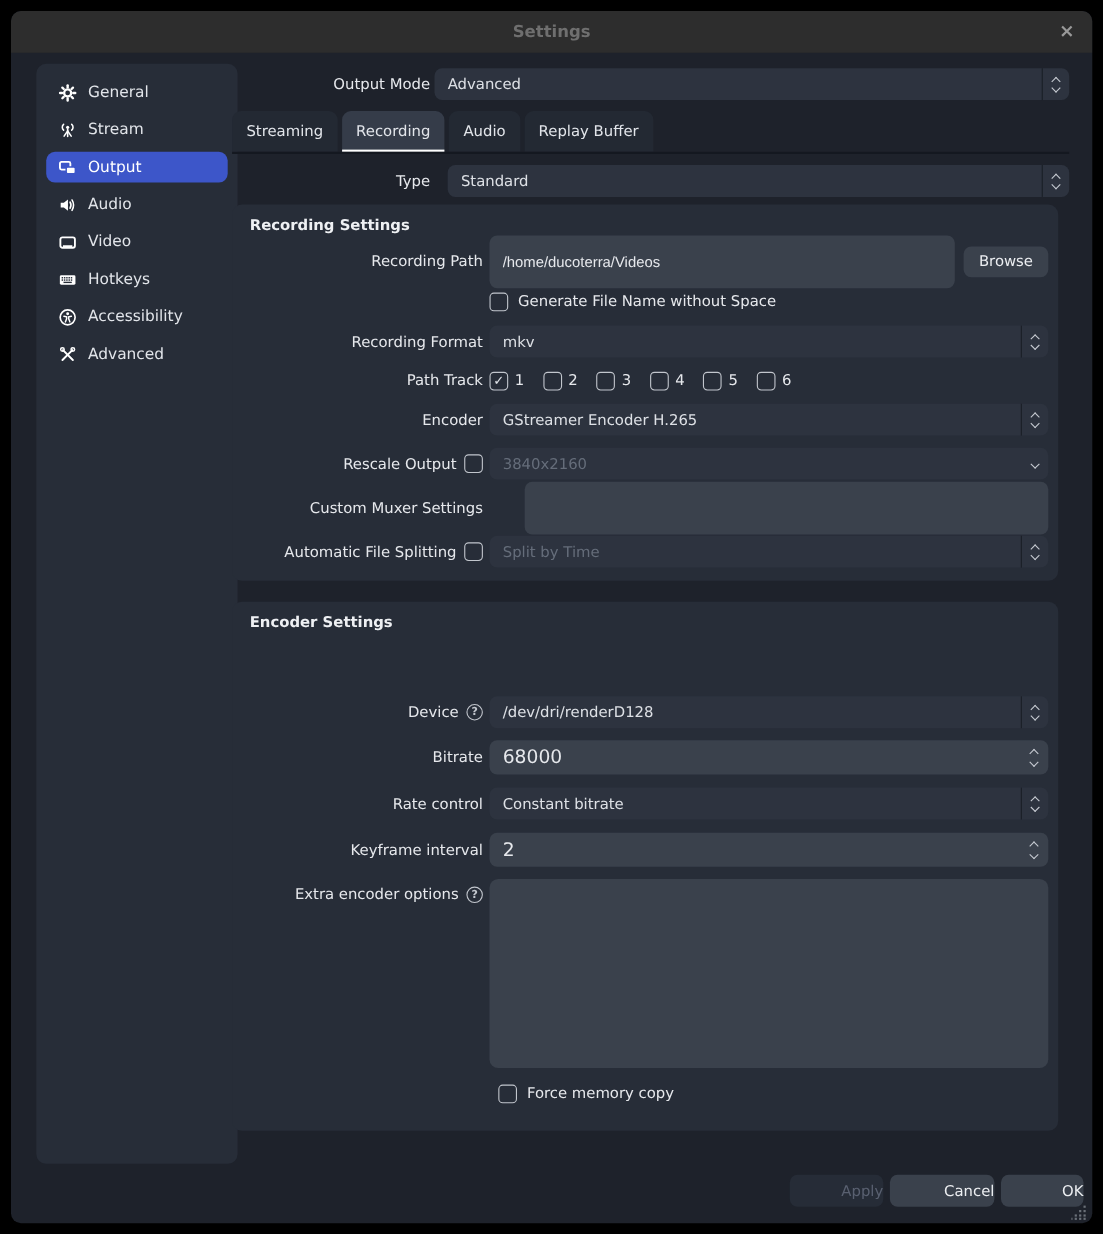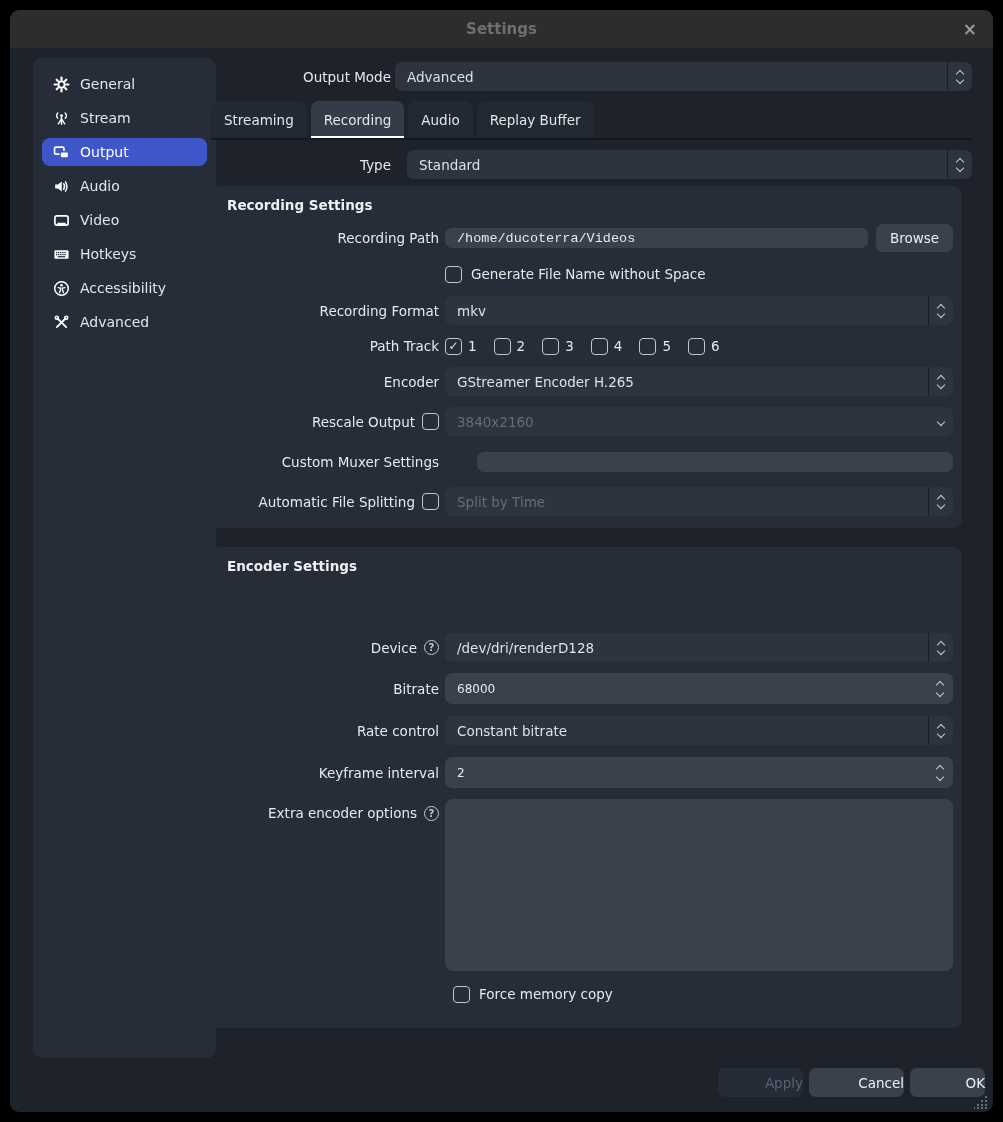--- a/index.html
+++ b/index.html
@@ -36,24 +36,24 @@
   .combo { background:#2d333f; border-radius:7px; height:29px; display:flex; align-items:stretch; flex:1; min-width:0; }
   .combo .val { flex:1; display:flex; align-items:center; padding:0 12px; color:#dde0e5; font-size:13.5px; overflow:hidden; }
   .combo.disabled .val { color:#656d7a; }
   .combo .spin { width:25px; border-left:1px solid #1a1e26; display:flex; flex-direction:column;
                  align-items:center; justify-content:center; gap:3px; }
   .combo .spin.nosep { border-left:none; }
   .chev { width:6px; height:6px; border-right:1.6px solid #c7cbd2; border-bottom:1.6px solid #c7cbd2; display:block; }
   .chev.up { transform:rotate(-135deg); margin-bottom:-1px; }
   .chev.down { transform:rotate(45deg); margin-top:-2px; }
 
-  .tinput { background:#3a414c; border:none; border-radius:7px; height:20px; flex:1; min-width:0;
-            color:#e6e8ec; font-size:13.5px; padding:0 12px; font-family:Liberation Mono, monospace; outline:none; }
+  .tinput { background:#3a414c; border:none; border-radius:7px; height:48px; flex:1; min-width:0;
+            color:#e6e8ec; font-size:13.5px; padding:0 12px; font-family:Liberation Sans, sans-serif; outline:none; }
   .spinbox { background:#3a414c; border-radius:7px; height:31px; display:flex; align-items:center; flex:1; min-width:0; }
-  .spinbox .val { flex:1; padding:0 12px; color:#e6e8ec; font-size:12px; }
+  .spinbox .val { flex:1; padding:0 12px; color:#e6e8ec; font-size:17px; }
   .spinbox .arrows { display:flex; flex-direction:column; gap:5px; margin-right:10px; }
 
   .btn { background:#3a414c; border-radius:7px; color:#eceef1; font-size:13.5px; display:flex;
          align-items:center; justify-content:center; }
 
   .cb { width:17px; height:17px; border:1.5px solid #c2c6cd; border-radius:4px; flex:none;
         display:flex; align-items:center; justify-content:center; background:transparent; }
   .cb.on::after { content:"✓"; color:#dfe2e7; font-size:12px; line-height:1; }
   .cb-text { color:#e6e8ec; font-size:13.5px; margin-left:9px; }
 

